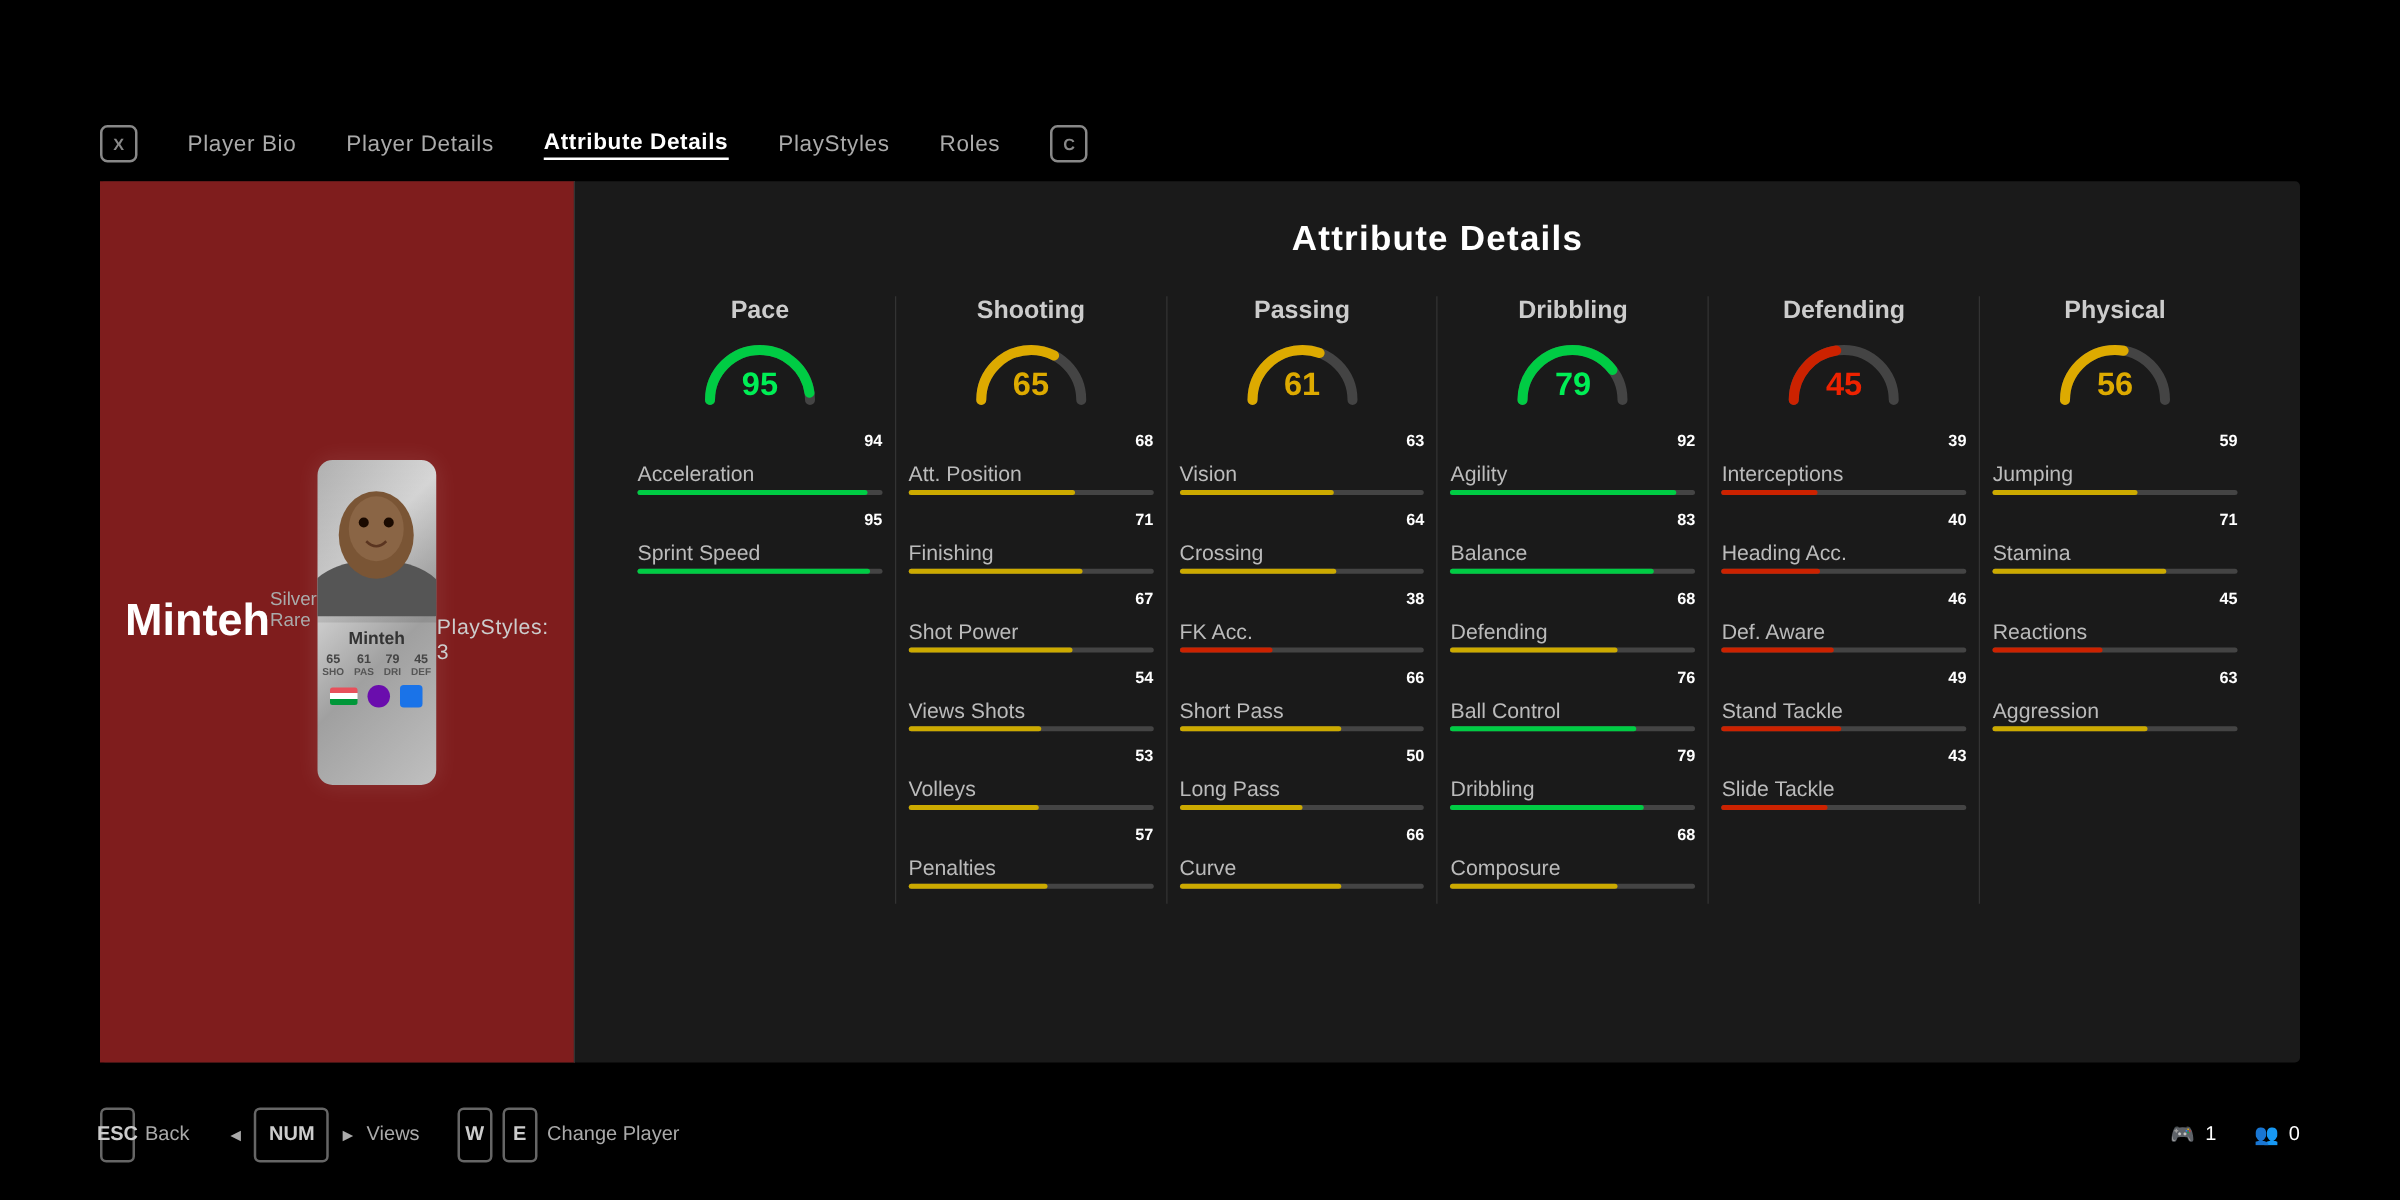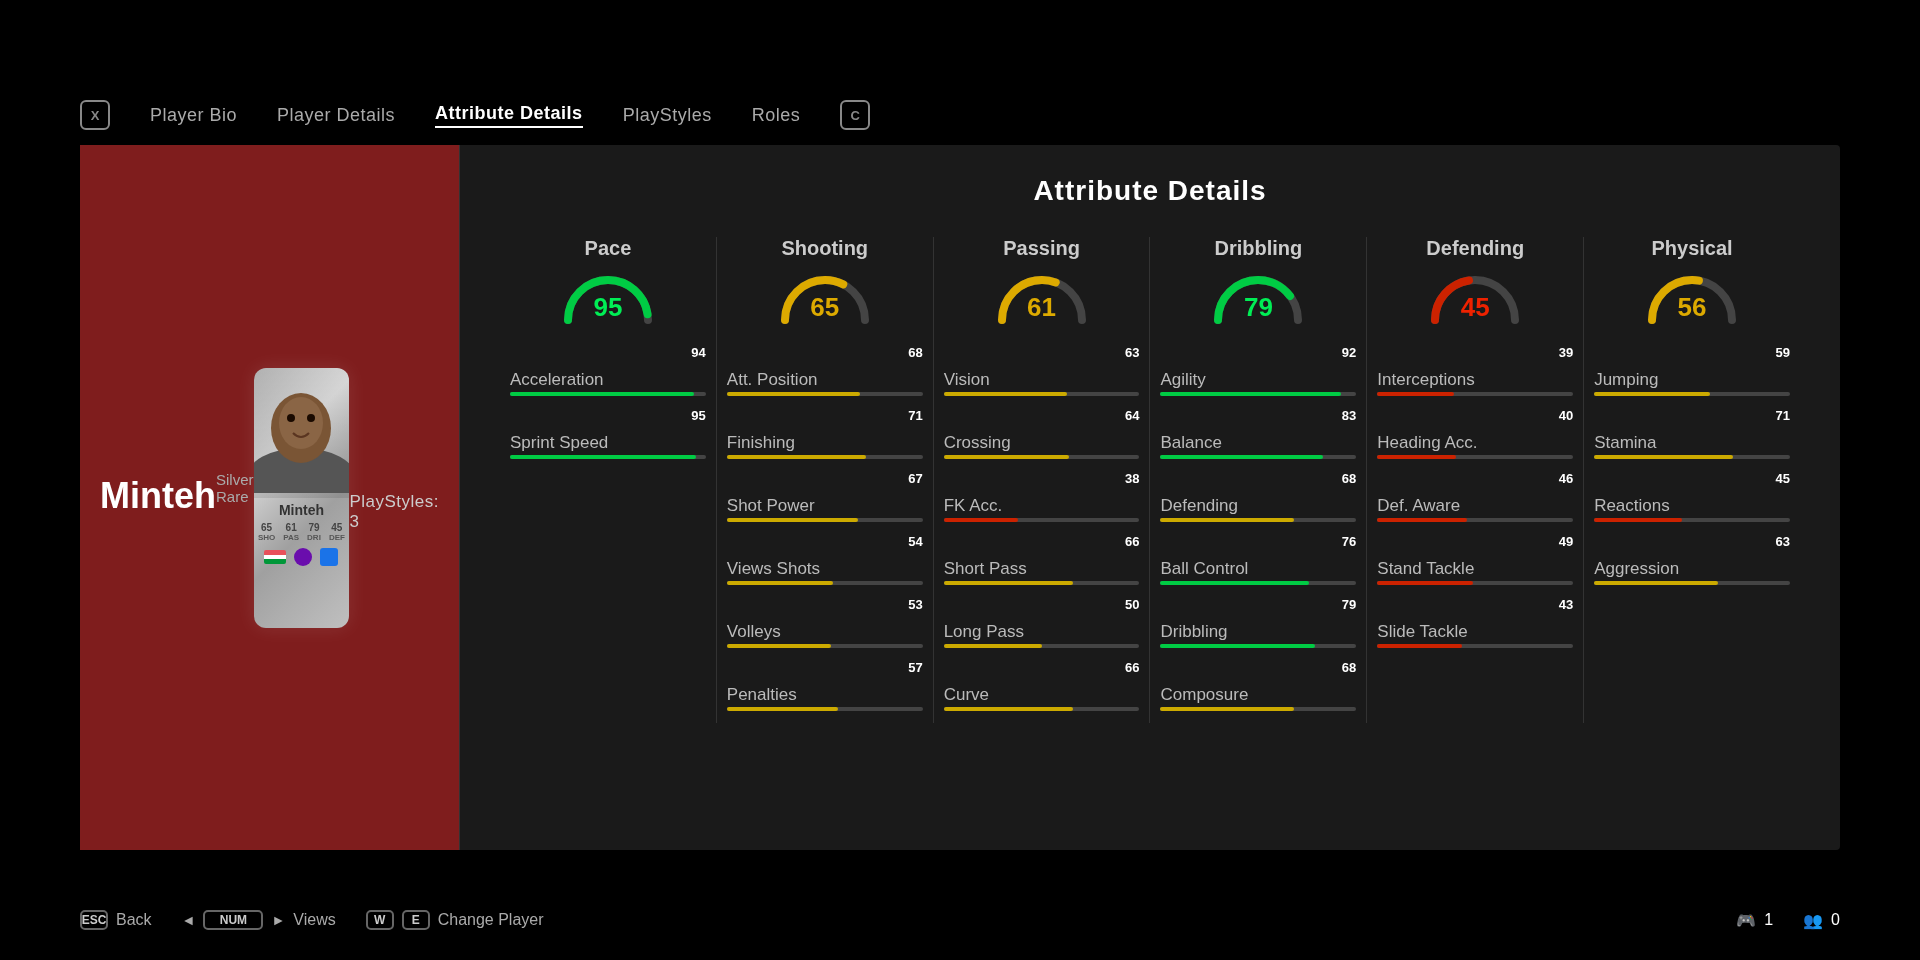--- a/index.html
+++ b/index.html
@@ -323,24 +323,24 @@
       align-items: center;
       gap: 8px;
       font-size: 16px;
       color: #aaa;
     }
     .btn-key {
       display: inline-flex;
       align-items: center;
       justify-content: center;
       width: 28px;
-      height: 20px;
+      height: 44px;
       border: 2px solid #666;
       border-radius: 5px;
-      font-size: 12px;
+      font-size: 16px;
       color: #ccc;
       font-weight: bold;
     }
     .btn-key-wide {
       width: 60px;
     }
     .counter-group {
       display: flex;
       align-items: center;
       gap: 8px;

